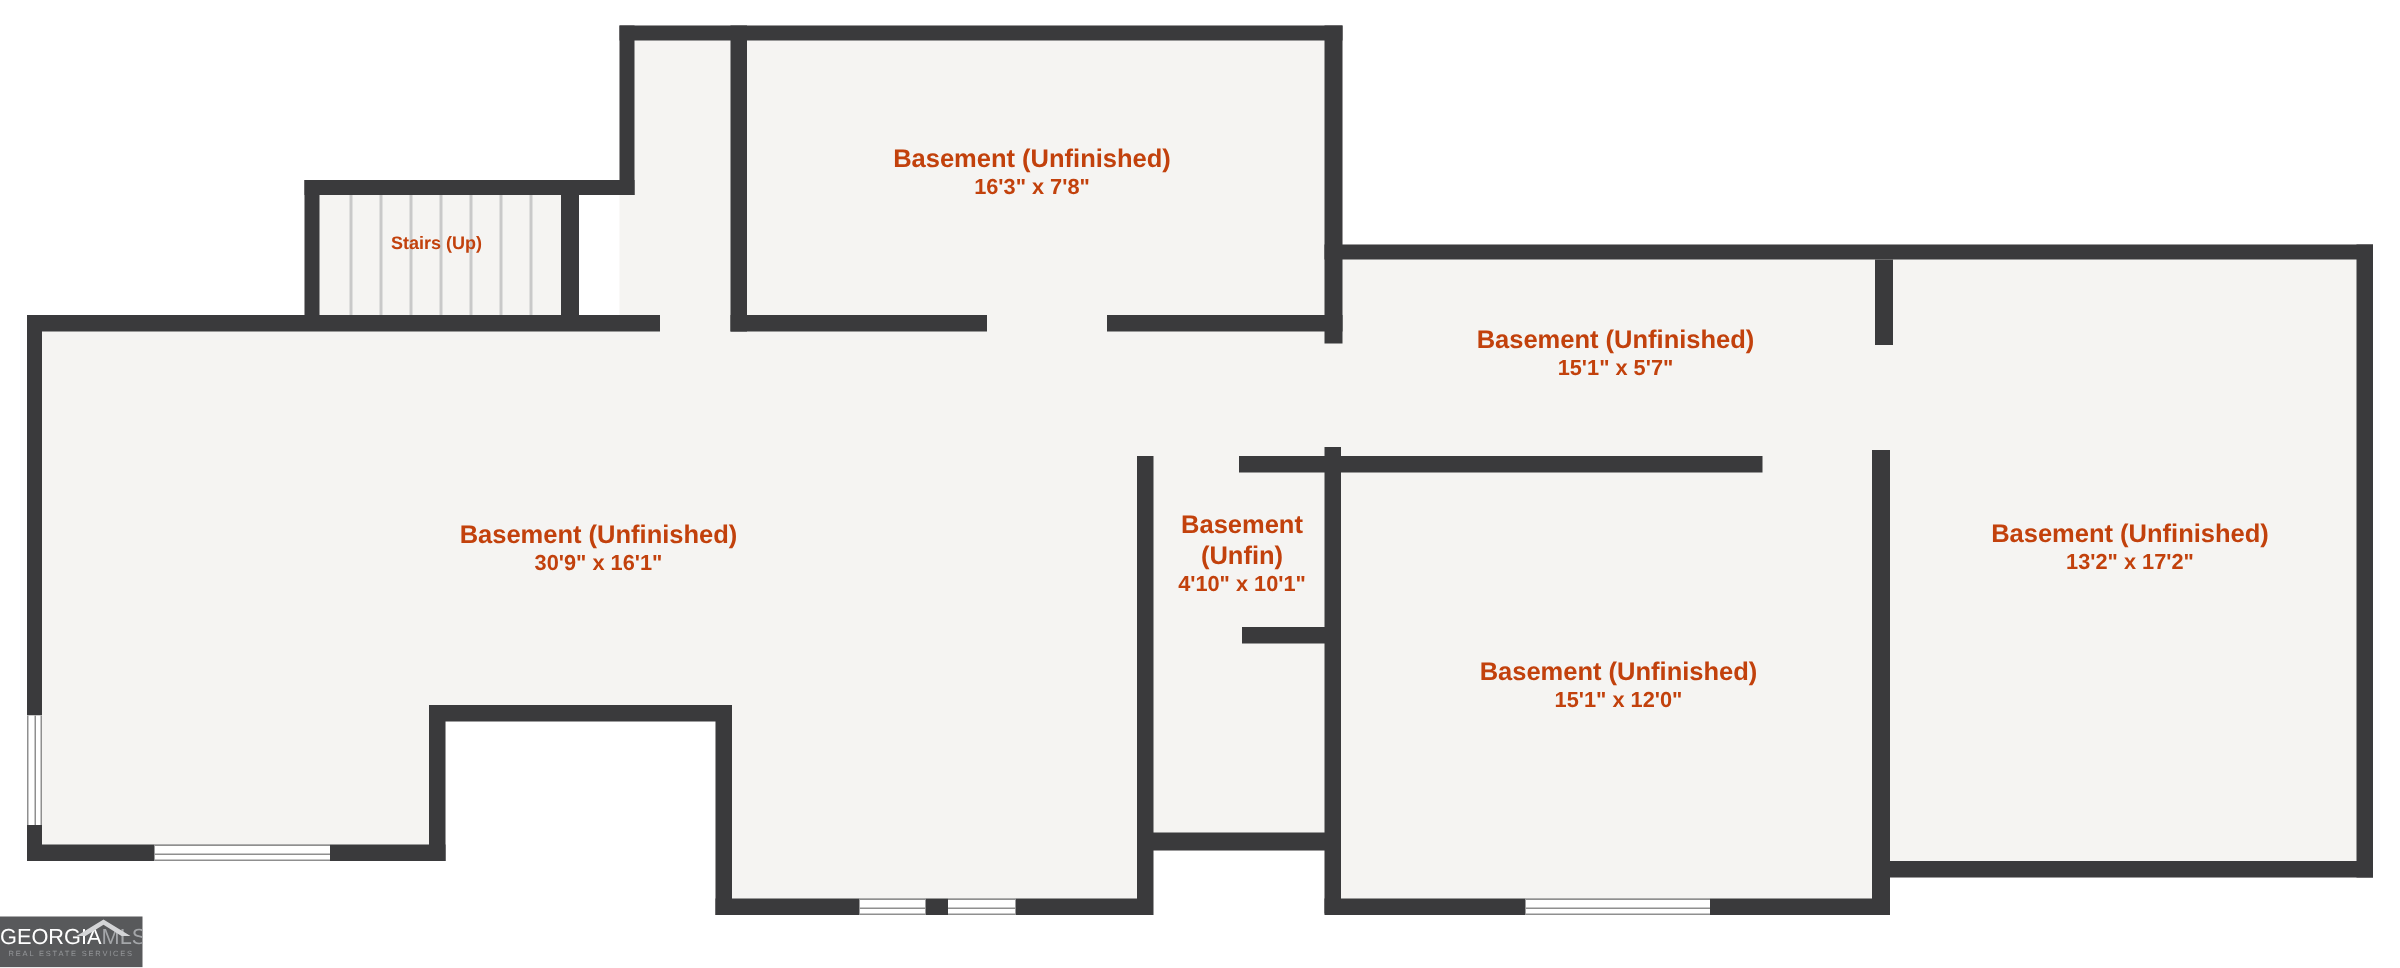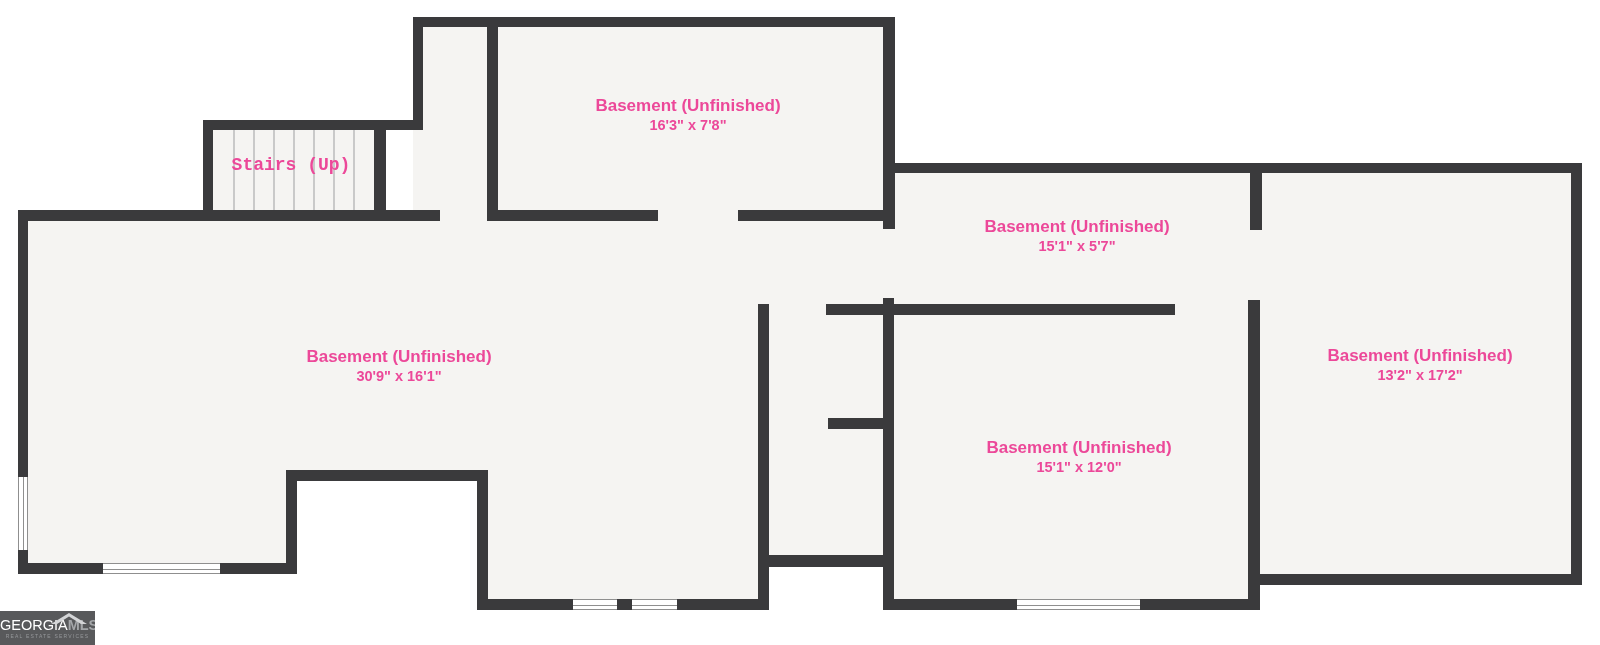--- a/index.html
+++ b/index.html
@@ -5,31 +5,31 @@
   html,body{margin:0;padding:0;background:#ffffff;}
   #plan{position:relative;width:1600px;height:645px;background:#ffffff;overflow:hidden;
         font-family:"Liberation Sans", sans-serif;}
   .room{position:absolute;background:#f5f4f2;}
   .wall{position:absolute;background:#3a3a3c;}
   .tread{position:absolute;width:2px;background:#c9c9c9;}
   .winH{position:absolute;background:#ffffff;border-top:1px solid #8f8f8f;border-bottom:1px solid #8f8f8f;box-sizing:border-box;}
   .winH .mid{position:absolute;left:0;right:0;top:50%;height:0;border-top:1px solid #8f8f8f;}
   .winV{position:absolute;background:#ffffff;border-left:1px solid #8f8f8f;border-right:1px solid #8f8f8f;box-sizing:border-box;}
   .winV .mid{position:absolute;top:0;bottom:0;left:50%;width:0;border-left:1px solid #8f8f8f;}
-  .lbl{position:absolute;transform:translateX(-50%);text-align:center;color:#ec4899;white-space:nowrap;}
+  .lbl{position:absolute;transform:translateX(-50%);text-align:center;color:#c2410c;white-space:nowrap;}
   .lbl .nm{font-size:17px;font-weight:700;line-height:21px;}
   .lbl .dm{font-size:14.5px;font-weight:700;line-height:19px;}
-  .stairs-lbl{font-size:18px;font-weight:700;font-family:Liberation Mono, monospace;}
+  .stairs-lbl{font-size:12px;font-weight:700;}
   #disclaimer{position:absolute;left:0;width:1570px;top:620px;text-align:center;
               font-size:11px;color:#3f3f3f;}
   #logo{position:absolute;left:0;top:611px;width:95px;height:34px;background:#58595b;
         overflow:hidden;}
   #logo .row{position:relative;margin-top:6px;text-align:center;line-height:15px;}
   #logo .brand{color:#ffffff;font-weight:400;font-size:14.5px;letter-spacing:0px;}
-  #logo .mls{color:#a4a6a9;font-weight:700;font-size:14.5px;margin-top:40px;}
+  #logo .mls{color:#a4a6a9;font-weight:400;font-size:14.5px;margin-top:40px;}
   #logo .roof{position:absolute;right:8px;top:-5px;}
   #logo .tag{text-align:center;color:#96989b;font-size:5px;letter-spacing:1.2px;margin-top:0px;}
 </style>
 </head>
 <body>
 
 <div id="plan">
 
   <div class="room" style="left:487px;top:17px;width:408px;height:204px;"></div>
   <div class="room" style="left:413px;top:17px;width:85px;height:204px;"></div>
@@ -102,20 +102,25 @@
     <div class="stairs-lbl">Stairs (Up)</div>
   </div>
   <div class="lbl" style="left:399px;top:346px;">
     <div class="nm">Basement (Unfinished)</div>
     <div class="dm">30'9" x 16'1"</div>
   </div>
   <div class="lbl" style="left:1077px;top:216px;">
     <div class="nm">Basement (Unfinished)</div>
     <div class="dm">15'1" x 5'7"</div>
   </div>
+  <div class="lbl" style="left:828px;top:339px;">
+    <div class="nm">Basement</div>
+    <div class="nm">(Unfin)</div>
+    <div class="dm">4'10" x 10'1"</div>
+  </div>
   <div class="lbl" style="left:1079px;top:437px;">
     <div class="nm">Basement (Unfinished)</div>
     <div class="dm">15'1" x 12'0"</div>
   </div>
   <div class="lbl" style="left:1420px;top:345px;">
     <div class="nm">Basement (Unfinished)</div>
     <div class="dm">13'2" x 17'2"</div>
   </div>
 
 

